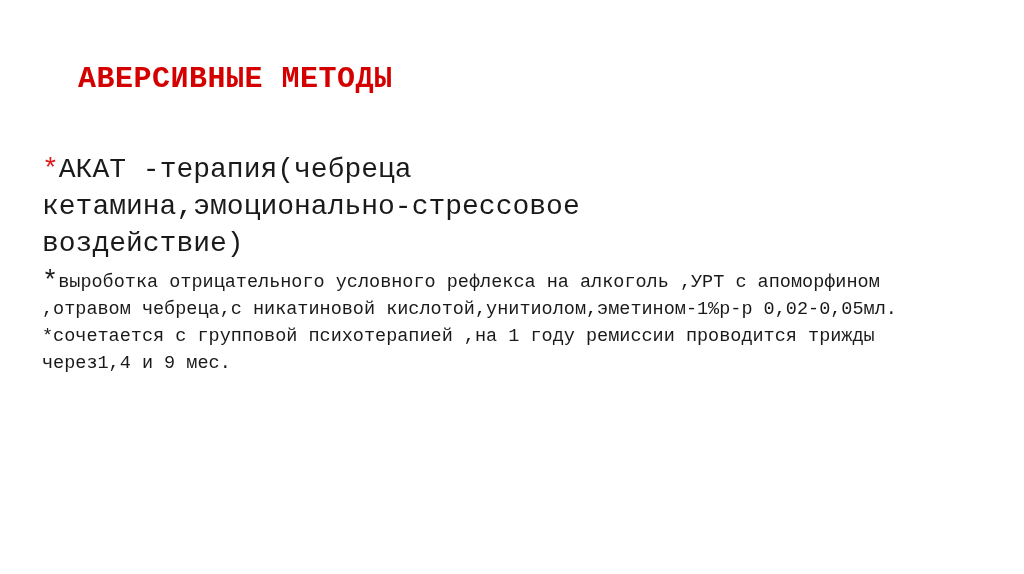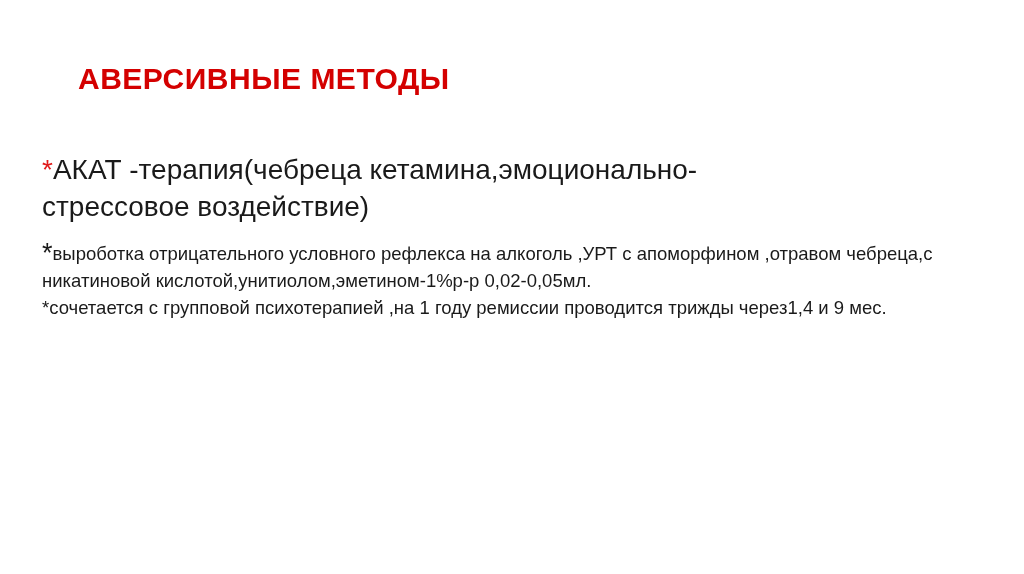--- a/index.html
+++ b/index.html
@@ -13,20 +13,21 @@
     font-family: "Liberation Sans", sans-serif;
     color: #000000;
     overflow: hidden;
     position: relative;
   }
   .slide {
     position: relative;
     width: 1024px;
     height: 574px;
     box-sizing: border-box;
+    font-family: Liberation Mono, monospace;
   }
   .slide-title {
     position: absolute;
     left: 78px;
     top: 62px;
     font-size: 30px;
     font-weight: bold;
     color: #d40000;
     letter-spacing: 0.5px;
     white-space: nowrap;
@@ -40,21 +41,21 @@
   .lead {
     font-size: 28px;
     line-height: 1.32;
     color: #1a1a1a;
     max-width: 700px;
   }
   .lead .star {
     color: #e01b1b;
   }
   .sub-block {
-    margin-top: 14px;
+    margin-top: 6px;
     font-size: 18.5px;
     line-height: 1.47;
     color: #1a1a1a;
   }
   .sub-first-line {
     display: block;
   }
   .sub-first-line .bigstar {
     font-size: 27px;
     line-height: 0;

